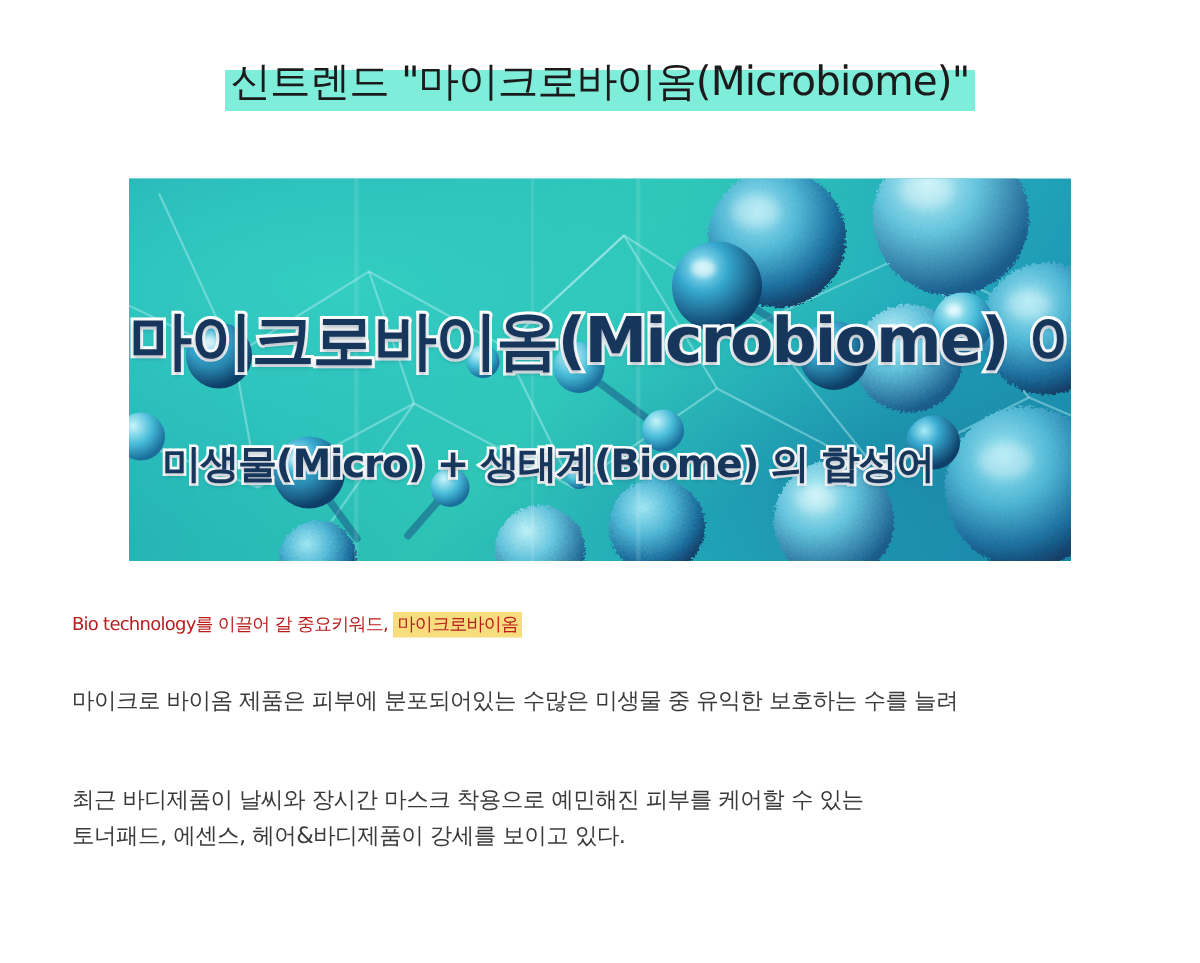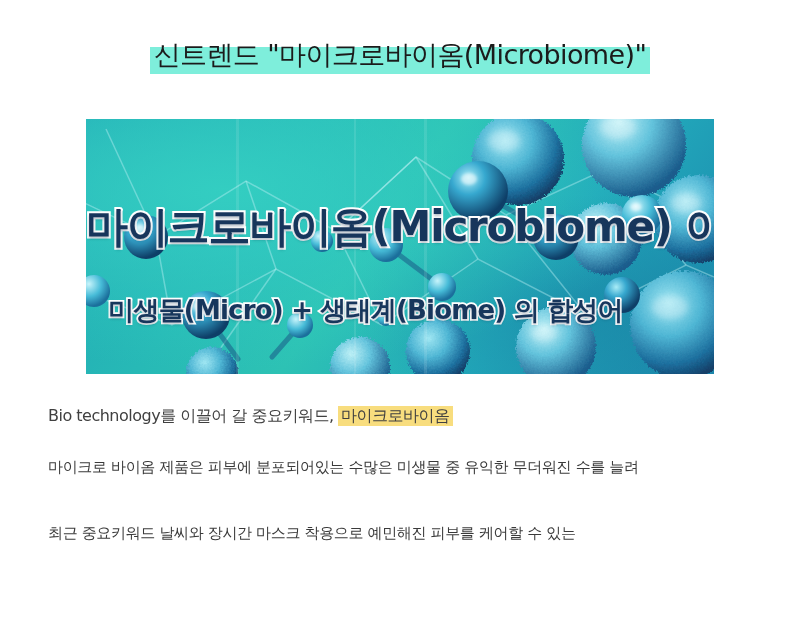--- a/index.html
+++ b/index.html
@@ -110,23 +110,23 @@
   }
 
   
   .lead-row {
     position: absolute;
     left: 48px;
     top: 401px;
     white-space: nowrap;
   }
   .lead-text {
-    font-size: 16px;
+    font-size: 12px;
     line-height: 30px;
-    color: #404040;
+    color: #b91c1c;
     letter-spacing: -0.5px;
   }
   .lead-hl {
     background: #f8dd7e;
     padding: 1px 3px 2px 3px;
     font-family: Liberation Serif, serif;
   }
 
   .para {
     position: absolute;
@@ -269,18 +269,19 @@
     <div class="banner-head">마이크로바이옴(Microbiome) 이란?</div>
     <div class="banner-sub">미생물(Micro) + 생태계(Biome) 의 합성어</div>
   </div>
 </div>
 
 <div class="lead-row">
   <span class="lead-text">Bio technology를 이끌어 갈 중요키워드, </span><span class="lead-text lead-hl">마이크로바이옴</span>
 </div>
 
 <div class="para para-1">
-  <span class="ln">마이크로 바이옴 제품은 피부에 분포되어있는 수많은 미생물 중 유익한 무더워진 수를 늘려</span>
+  <span class="ln">마이크로 바이옴 제품은 피부에 분포되어있는 수많은 미생물 중 유익한 보호하는 수를 늘려</span>
 </div>
 
 <div class="para para-2">
-  <span class="ln">최근 중요키워드 날씨와 장시간 마스크 착용으로 예민해진 피부를 케어할 수 있는</span>
+  <span class="ln">최근 바디제품이 날씨와 장시간 마스크 착용으로 예민해진 피부를 케어할 수 있는</span>
+  <span class="ln">토너패드, 에센스, 헤어&amp;바디제품이 강세를 보이고 있다.</span>
 </div>
 
 </body></html>

